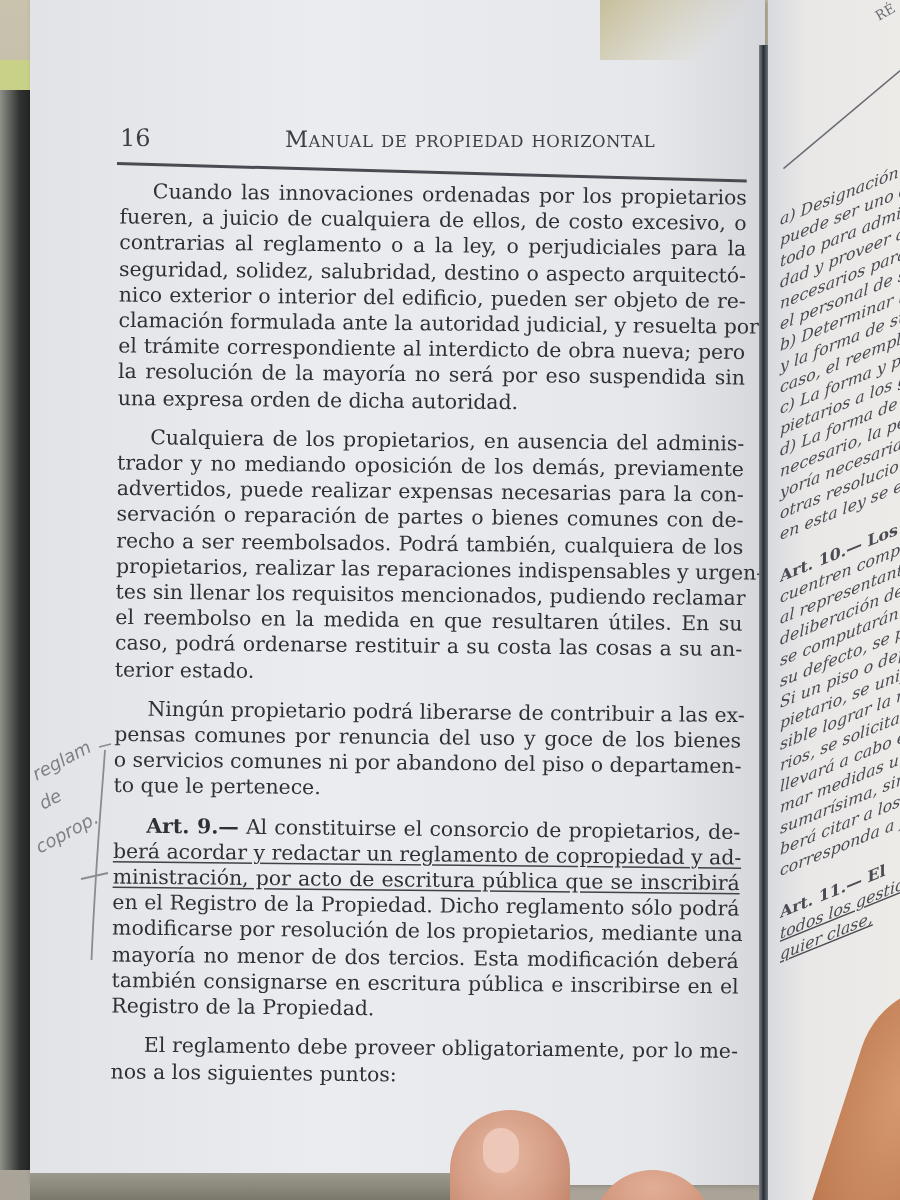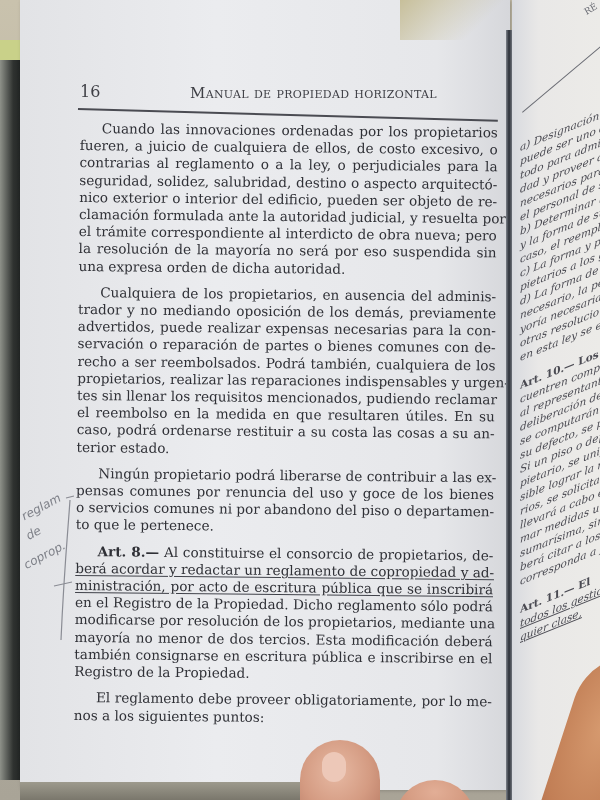--- a/index.html
+++ b/index.html
@@ -158,21 +158,21 @@
   </p>
 
   <p class="para">
     <span class="line indent">Ningún propietario podrá liberarse de contribuir a las ex-</span>
     <span class="line">pensas comunes por renuncia del uso y goce de los bienes</span>
     <span class="line">o servicios comunes ni por abandono del piso o departamen-</span>
     <span class="line last">to que le pertenece.</span>
   </p>
 
   <p class="para">
-    <span class="line indent"><span class="art-label">Art. 8.—</span><span> Al constituirse el consorcio de propietarios, de-</span></span>
+    <span class="line indent"><span class="art-label">Art. 9.—</span><span> Al constituirse el consorcio de propietarios, de-</span></span>
     <span class="line ul">berá acordar y redactar un reglamento de copropiedad y ad-</span>
     <span class="line ul">ministración, por acto de escritura pública que se inscribirá</span>
     <span class="line">en el Registro de la Propiedad. Dicho reglamento sólo podrá</span>
     <span class="line">modificarse por resolución de los propietarios, mediante una</span>
     <span class="line">mayoría no menor de dos tercios. Esta modificación deberá</span>
     <span class="line">también consignarse en escritura pública e inscribirse en el</span>
     <span class="line last">Registro de la Propiedad.</span>
   </p>
 
   <p class="para">

